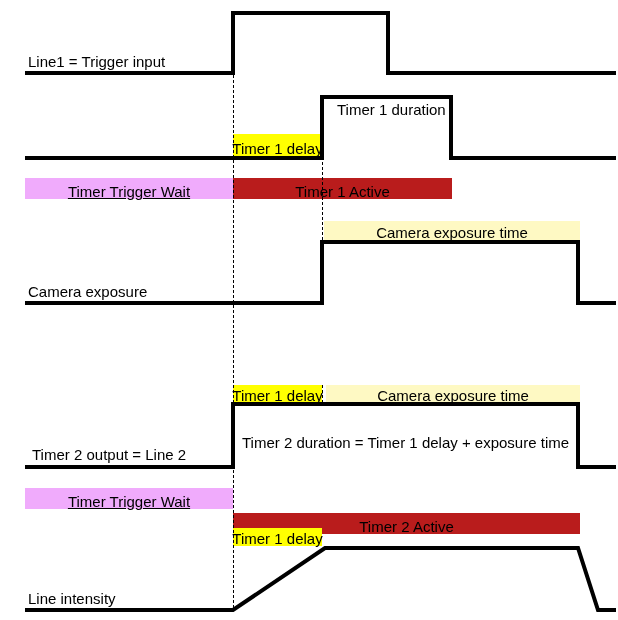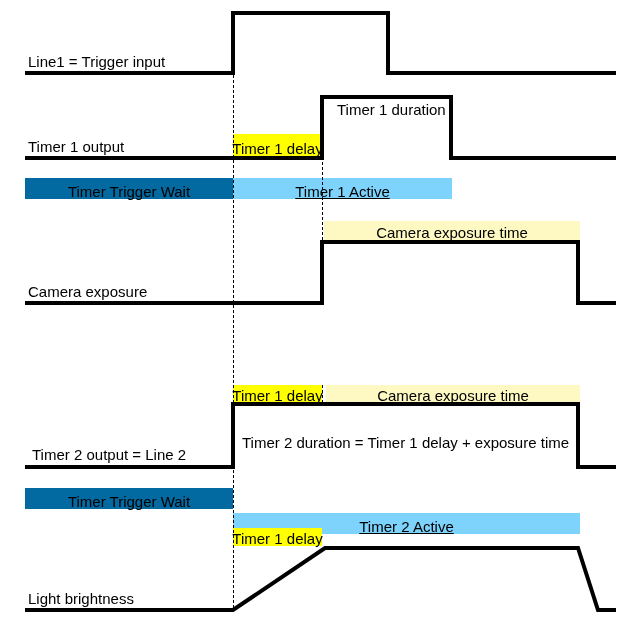--- a/index.html
+++ b/index.html
@@ -3,22 +3,22 @@
 <meta charset="utf-8">
 <style>
   html,body{margin:0;padding:0;background:#ffffff;}
   #stage{
     position:relative;width:618px;height:620px;background:#ffffff;overflow:hidden;
     font-family:"Liberation Sans",sans-serif;font-size:15px;color:#000;
   }
   .lbl{position:absolute;white-space:nowrap;line-height:18px;}
   .bar{position:absolute;display:flex;align-items:flex-end;justify-content:center;
        white-space:nowrap;line-height:1;}
-  .gray{background:#0369a1;}
-  .green{background:#7dd3fc;text-decoration:underline;}
+  .gray{background:#f0abfc;text-decoration:underline;}
+  .green{background:#b91c1c;}
   .yellow{background:#FFFF00;}
   .orange{background:#fef9c3;}
   .ctr{text-align:center;}
   svg{position:absolute;left:0;top:0;pointer-events:none;}
 </style>
 </head>
 <body>
 
 <div id="stage">
 
@@ -62,20 +62,19 @@
     <line x1="322.5" y1="385" x2="322.5" y2="402" stroke="#000" stroke-width="1" stroke-dasharray="3 2"></line>
 
     <polyline points="25,73 233,73 233,13 388,13 388,73 616,73" fill="none" stroke="#000" stroke-width="4"></polyline>
     <polyline points="25,158 322,158 322,97 451,97 451,158 616,158" fill="none" stroke="#000" stroke-width="4"></polyline>
     <polyline points="25,303 322,303 322,242 578,242 578,303 616,303" fill="none" stroke="#000" stroke-width="4"></polyline>
     <polyline points="25,467 233,467 233,404 578,404 578,467 616,467" fill="none" stroke="#000" stroke-width="4"></polyline>
     <polyline points="25,610 233,610 325,548 578,548 598,610 616,610" fill="none" stroke="#000" stroke-width="4"></polyline>
   </svg>
 
   <div class="lbl" style="left:28px;top:53px;">Line1 = Trigger input</div>
-  <div class="lbl" style="left:28px;top:138px;">Timer 1 output</div>
   <div class="lbl" style="left:337px;top:101px;">Timer 1 duration</div>
   <div class="lbl" style="left:28px;top:283px;">Camera exposure</div>
   <div class="lbl ctr" style="left:233px;top:408px;width:345px;margin-top:26px;">Timer 2 duration = Timer 1 delay + exposure time</div>
   <div class="lbl" style="left:32px;top:446px;">Timer 2 output = Line 2</div>
-  <div class="lbl" style="left:28px;top:590px;">Light brightness</div>
+  <div class="lbl" style="left:28px;top:590px;">Line intensity</div>
 
 </div>
 
 </body></html>

